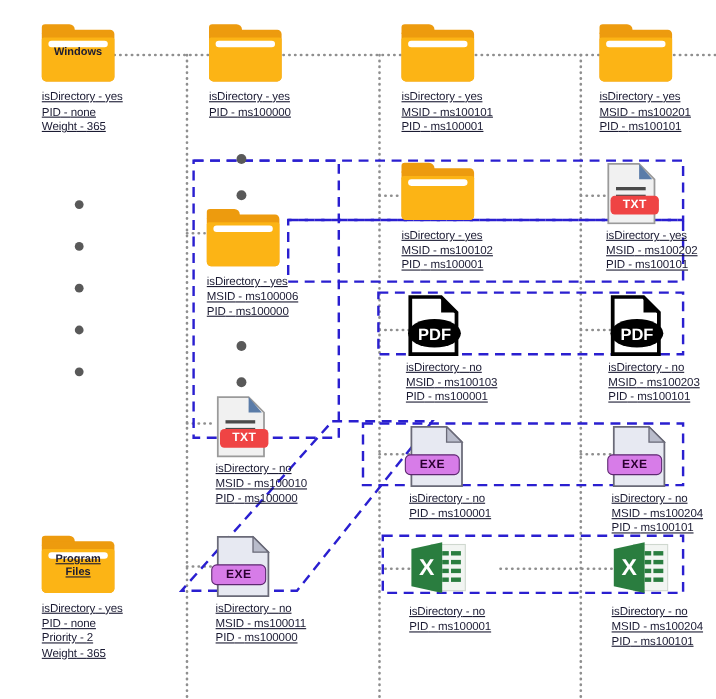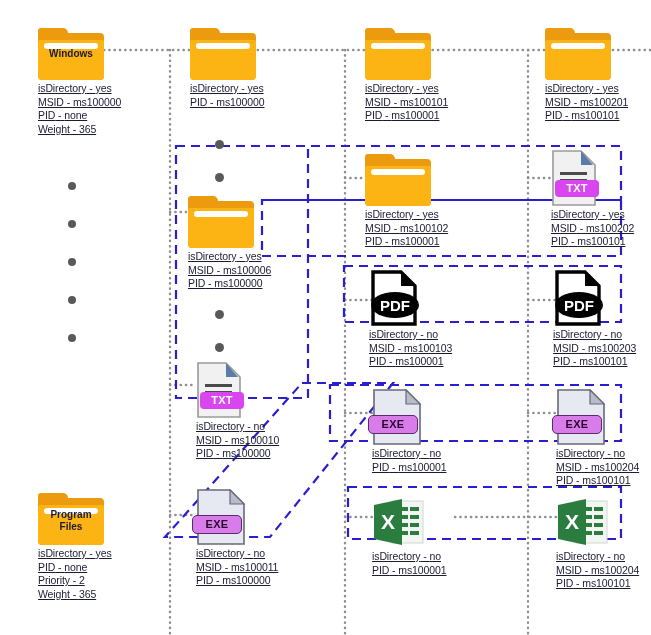--- a/index.html
+++ b/index.html
@@ -4,38 +4,38 @@
 <style>
   html,body{margin:0;padding:0;background:#ffffff;}
   body{width:651px;height:635px;font-family:"Liberation Sans",sans-serif;color:#1a1a2e;}
   #stage{position:relative;width:651px;height:635px;overflow:hidden;background:#fff;}
 
   
   #wires{position:absolute;left:0;top:0;width:651px;height:635px;pointer-events:none;}
 
   
   .node{position:absolute;width:140px;}
-  .icon-wrap{position:relative;height:58px;display:flex;align-items:flex-end;}
+  .icon-wrap{position:relative;height:58px;display:flex;}
   .meta{margin-top:2px;font-size:10.5px;line-height:13.6px;color:#1b1b33;white-space:nowrap;letter-spacing:-0.1px;}
   .meta div{height:13.6px;text-decoration:underline;}
 
   
   .folder{position:relative;width:66px;height:52px;}
   .folder .tab{position:absolute;left:0;top:0;width:30px;height:9px;background:#ed9b0e;border-radius:3px 5px 0 0;}
   .folder .back{position:absolute;left:0;top:5px;width:66px;height:47px;background:#ed9b0e;border-radius:4px;}
   .folder .front{position:absolute;left:0;top:12px;width:66px;height:40px;background:#fcb415;border-radius:2px 2px 4px 4px;}
   .folder .slit{position:absolute;left:6px;top:15px;width:54px;height:6px;background:#ffffff;border-radius:3px;}
   .folder .lbl{position:absolute;left:0;top:20px;width:66px;text-align:center;font-size:10px;font-weight:600;color:#1b1b33;line-height:12px;}
 
   
   .doc{position:relative;width:46px;height:56px;}
   .doc .sheet{position:absolute;left:0;top:0;width:46px;height:56px;}
 
   .badge{position:absolute;left:2px;top:30px;padding:2px 7px;border-radius:3px;font-size:11px;font-weight:700;letter-spacing:.3px;line-height:13px;}
-  .badge.txt{background:#d946ef;color:#fff;border-radius:4px;left:4px;width:30px;text-align:center;}
+  .badge.txt{background:#ef4444;color:#fff;border-radius:4px;left:4px;width:30px;text-align:center;}
   .badge.exe{background:#d77ce8;color:#2b0030;border:1.4px solid #5d2870;border-radius:5px;left:-4px;width:34px;text-align:center;top:26px;}
 
   
   .xls{position:relative;width:52px;height:52px;}
 
   
   .dots{position:absolute;}
   .dots i{display:block;width:8px;height:8px;border-radius:50%;background:#595959;margin-bottom:30px;}
 
   .dot2{position:absolute;}
@@ -105,21 +105,20 @@
       <div class="folder">
         <div class="tab"></div>
           <div class="back"></div>
           <div class="front"></div>
           <div class="slit"></div>
         <div class="lbl">Windows</div>
       </div>
     </div>
     <div class="meta">
       <div><span>isDirectory</span><span> - </span><span>yes</span></div>
-      <div><span>MSID</span><span> - </span><span>ms100000</span></div>
       <div><span>PID</span><span> - </span><span>none</span></div>
       <div><span>Weight</span><span> - </span><span>365</span></div>
     </div>
   </div>
 
   <div class="node" style="left:190px;top:22px;">
     <div class="icon-wrap">
       <div class="folder">
           <div class="tab"></div>
           <div class="back"></div>
@@ -376,21 +375,21 @@
     </div>
   </div>
 
   <div class="node" style="left:38px;top:487px;">
     <div class="icon-wrap">
       <div class="folder">
         <div class="tab"></div>
           <div class="back"></div>
           <div class="front"></div>
           <div class="slit"></div>
-        <div class="lbl" style="top:16px;">
+        <div class="lbl" style="top:16px;text-decoration:underline;">
           <div>Program</div>
           <div>Files</div>
         </div>
       </div>
     </div>
     <div class="meta">
       <div><span>isDirectory</span><span> - </span><span>yes</span></div>
       <div><span>PID</span><span> - </span><span>none</span></div>
       <div><span>Priority</span><span> - </span><span>2</span></div>
       <div><span>Weight</span><span> - </span><span>365</span></div>

